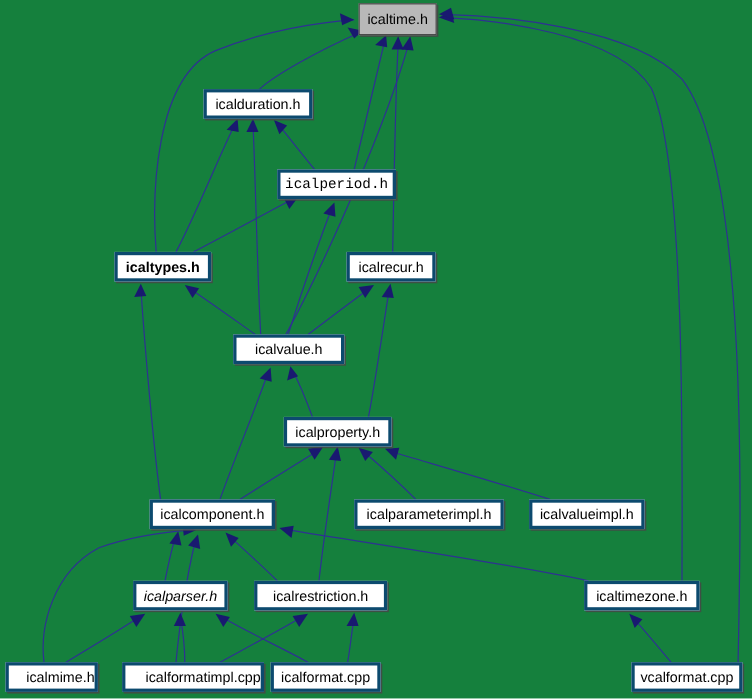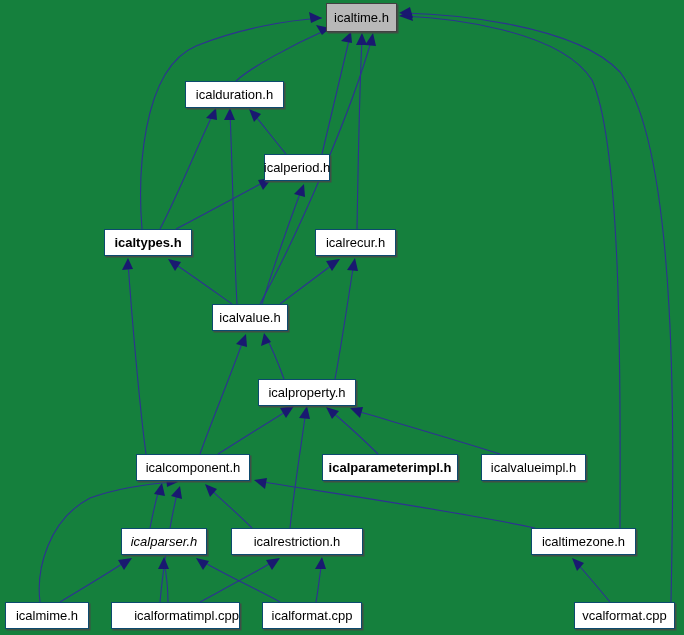--- a/index.html
+++ b/index.html
@@ -27,21 +27,21 @@
     stroke: #2e3192;
     stroke-width: 1.1;
   }
   .arrowhead {
     fill: #191970;
     stroke: none;
   }
   .node-box {
     position: absolute;
     box-sizing: border-box;
-    border: 1px solid #0c4a6e;
+    border: 3px solid #0c4a6e;
     background: #ffffff;
     color: #000000;
     font-size: 13px;
     line-height: 1;
     display: flex;
     align-items: center;
     justify-content: center;
     white-space: nowrap;
     box-shadow: 1.5px 1.5px 0 0 rgba(70,70,70,0.85);
   }
@@ -191,59 +191,59 @@
         <path class="arrowhead" d="M 572 558 l 5 13 l 7 -8 z" fill="#191970"></path>
       </g>
     </svg>
   <div id="nodes-layer">
       <div class="node-box highlight" style="left: 326px; top: 3px; width: 71px; height: 29px;">
         <span class="node-label">icaltime.h</span>
       </div>
       <div class="node-box" style="left: 185px; top: 81px; width: 99px; height: 27px;">
         <span class="node-label">icalduration.h</span>
       </div>
-      <div class="node-box" style="left: 264px; top: 154px; width: 66px; height: 27px;">
+      <div class="node-box" style="left: 252px; top: 154px; width: 108px; height: 27px; font-family: Liberation Mono, monospace;">
         <span class="node-label">icalperiod.h</span>
       </div>
       <div class="node-box" style="left: 104px; top: 229px; width: 88px; height: 27px; font-weight: bold;">
         <span class="node-label">icaltypes.h</span>
       </div>
       <div class="node-box" style="left: 315px; top: 229px; width: 81px; height: 27px;">
         <span class="node-label">icalrecur.h</span>
       </div>
-      <div class="node-box" style="left: 212px; top: 304px; width: 76px; height: 27px;">
+      <div class="node-box" style="left: 212px; top: 304px; width: 101px; height: 27px;">
         <span class="node-label">icalvalue.h</span>
       </div>
       <div class="node-box" style="left: 258px; top: 379px; width: 98px; height: 27px;">
         <span class="node-label">icalproperty.h</span>
       </div>
       <div class="node-box" style="left: 136px; top: 454px; width: 114px; height: 27px;">
         <span class="node-label">icalcomponent.h</span>
       </div>
-      <div class="node-box" style="left: 322px; top: 454px; width: 136px; height: 27px; font-weight: bold;">
+      <div class="node-box" style="left: 322px; top: 454px; width: 136px; height: 27px;">
         <span class="node-label">icalparameterimpl.h</span>
       </div>
       <div class="node-box" style="left: 481px; top: 454px; width: 105px; height: 27px;">
         <span class="node-label">icalvalueimpl.h</span>
       </div>
       <div class="node-box" style="left: 121px; top: 528px; width: 86px; height: 27px; font-style: italic;">
         <span class="node-label">icalparser.h</span>
       </div>
-      <div class="node-box" style="left: 231px; top: 528px; width: 132px; height: 27px;">
+      <div class="node-box" style="left: 231px; top: 528px; width: 121px; height: 27px;">
         <span class="node-label">icalrestriction.h</span>
       </div>
       <div class="node-box" style="left: 531px; top: 528px; width: 105px; height: 27px;">
         <span class="node-label">icaltimezone.h</span>
       </div>
-      <div class="node-box" style="left: 5px; top: 602px; width: 84px; height: 27px;">
+      <div class="node-box" style="left: 5px; top: 602px; width: 84px; height: 27px; justify-content: flex-end;">
         <span class="node-label">icalmime.h</span>
       </div>
       <div class="node-box" style="left: 111px; top: 602px; width: 129px; height: 27px; justify-content: flex-end;">
         <span class="node-label">icalformatimpl.cpp</span>
       </div>
-      <div class="node-box" style="left: 262px; top: 602px; width: 100px; height: 27px;">
+      <div class="node-box" style="left: 246px; top: 602px; width: 100px; height: 27px;">
         <span class="node-label">icalformat.cpp</span>
       </div>
       <div class="node-box" style="left: 574px; top: 602px; width: 101px; height: 27px;">
         <span class="node-label">vcalformat.cpp</span>
       </div>
     </div>
 </div>
 
 </body></html>

